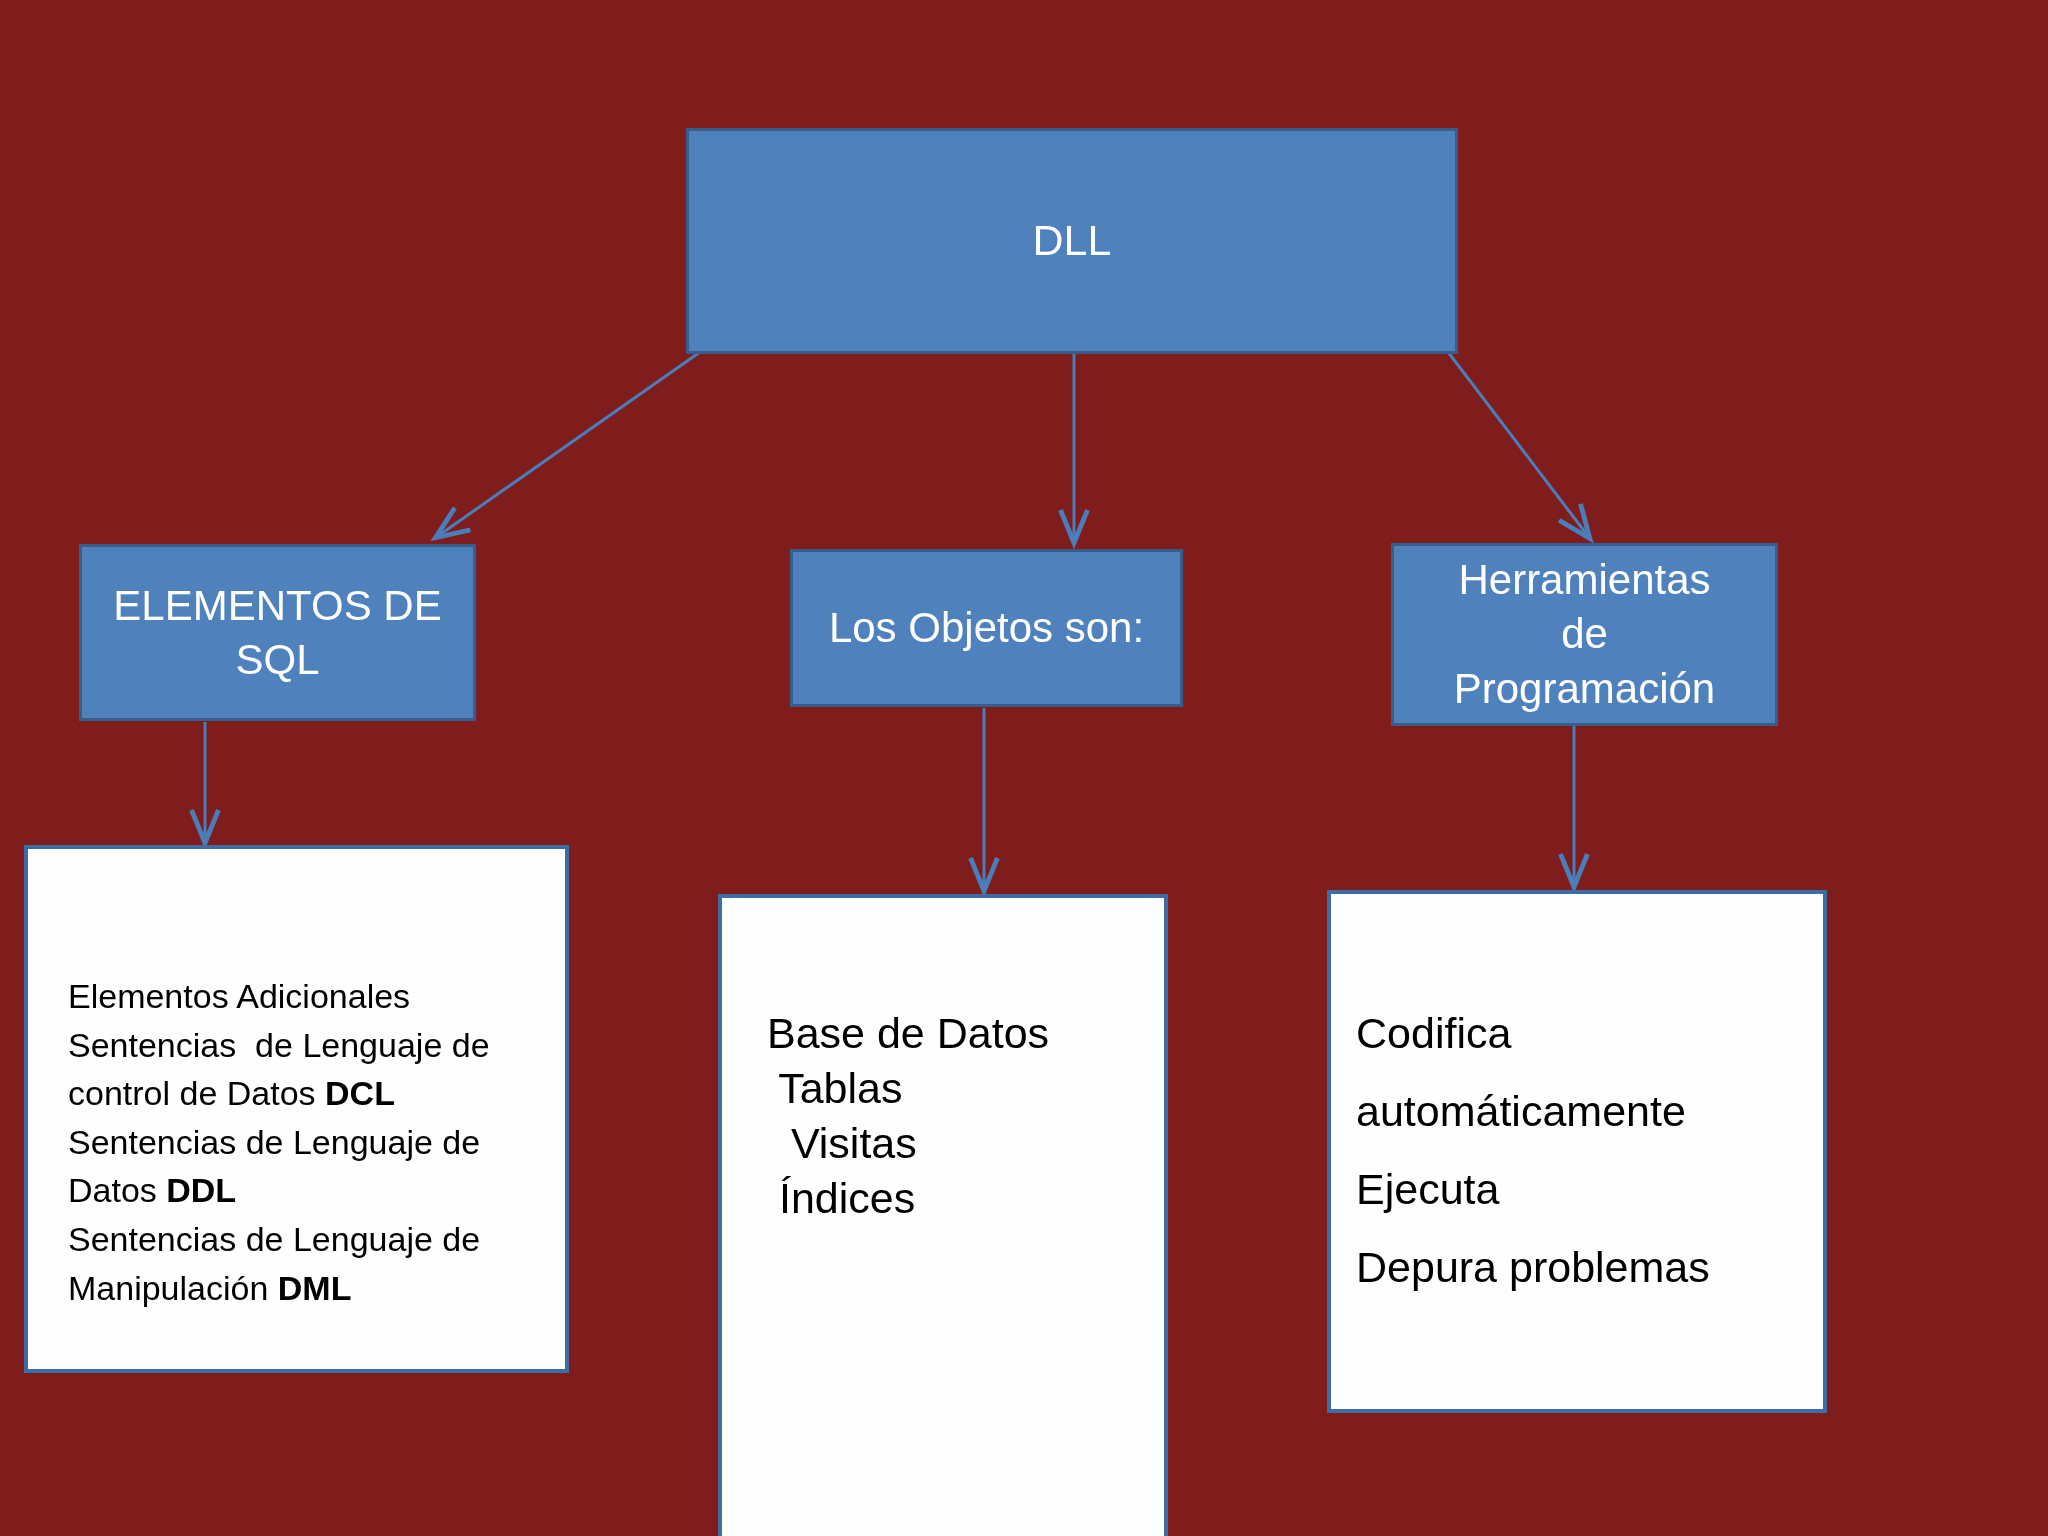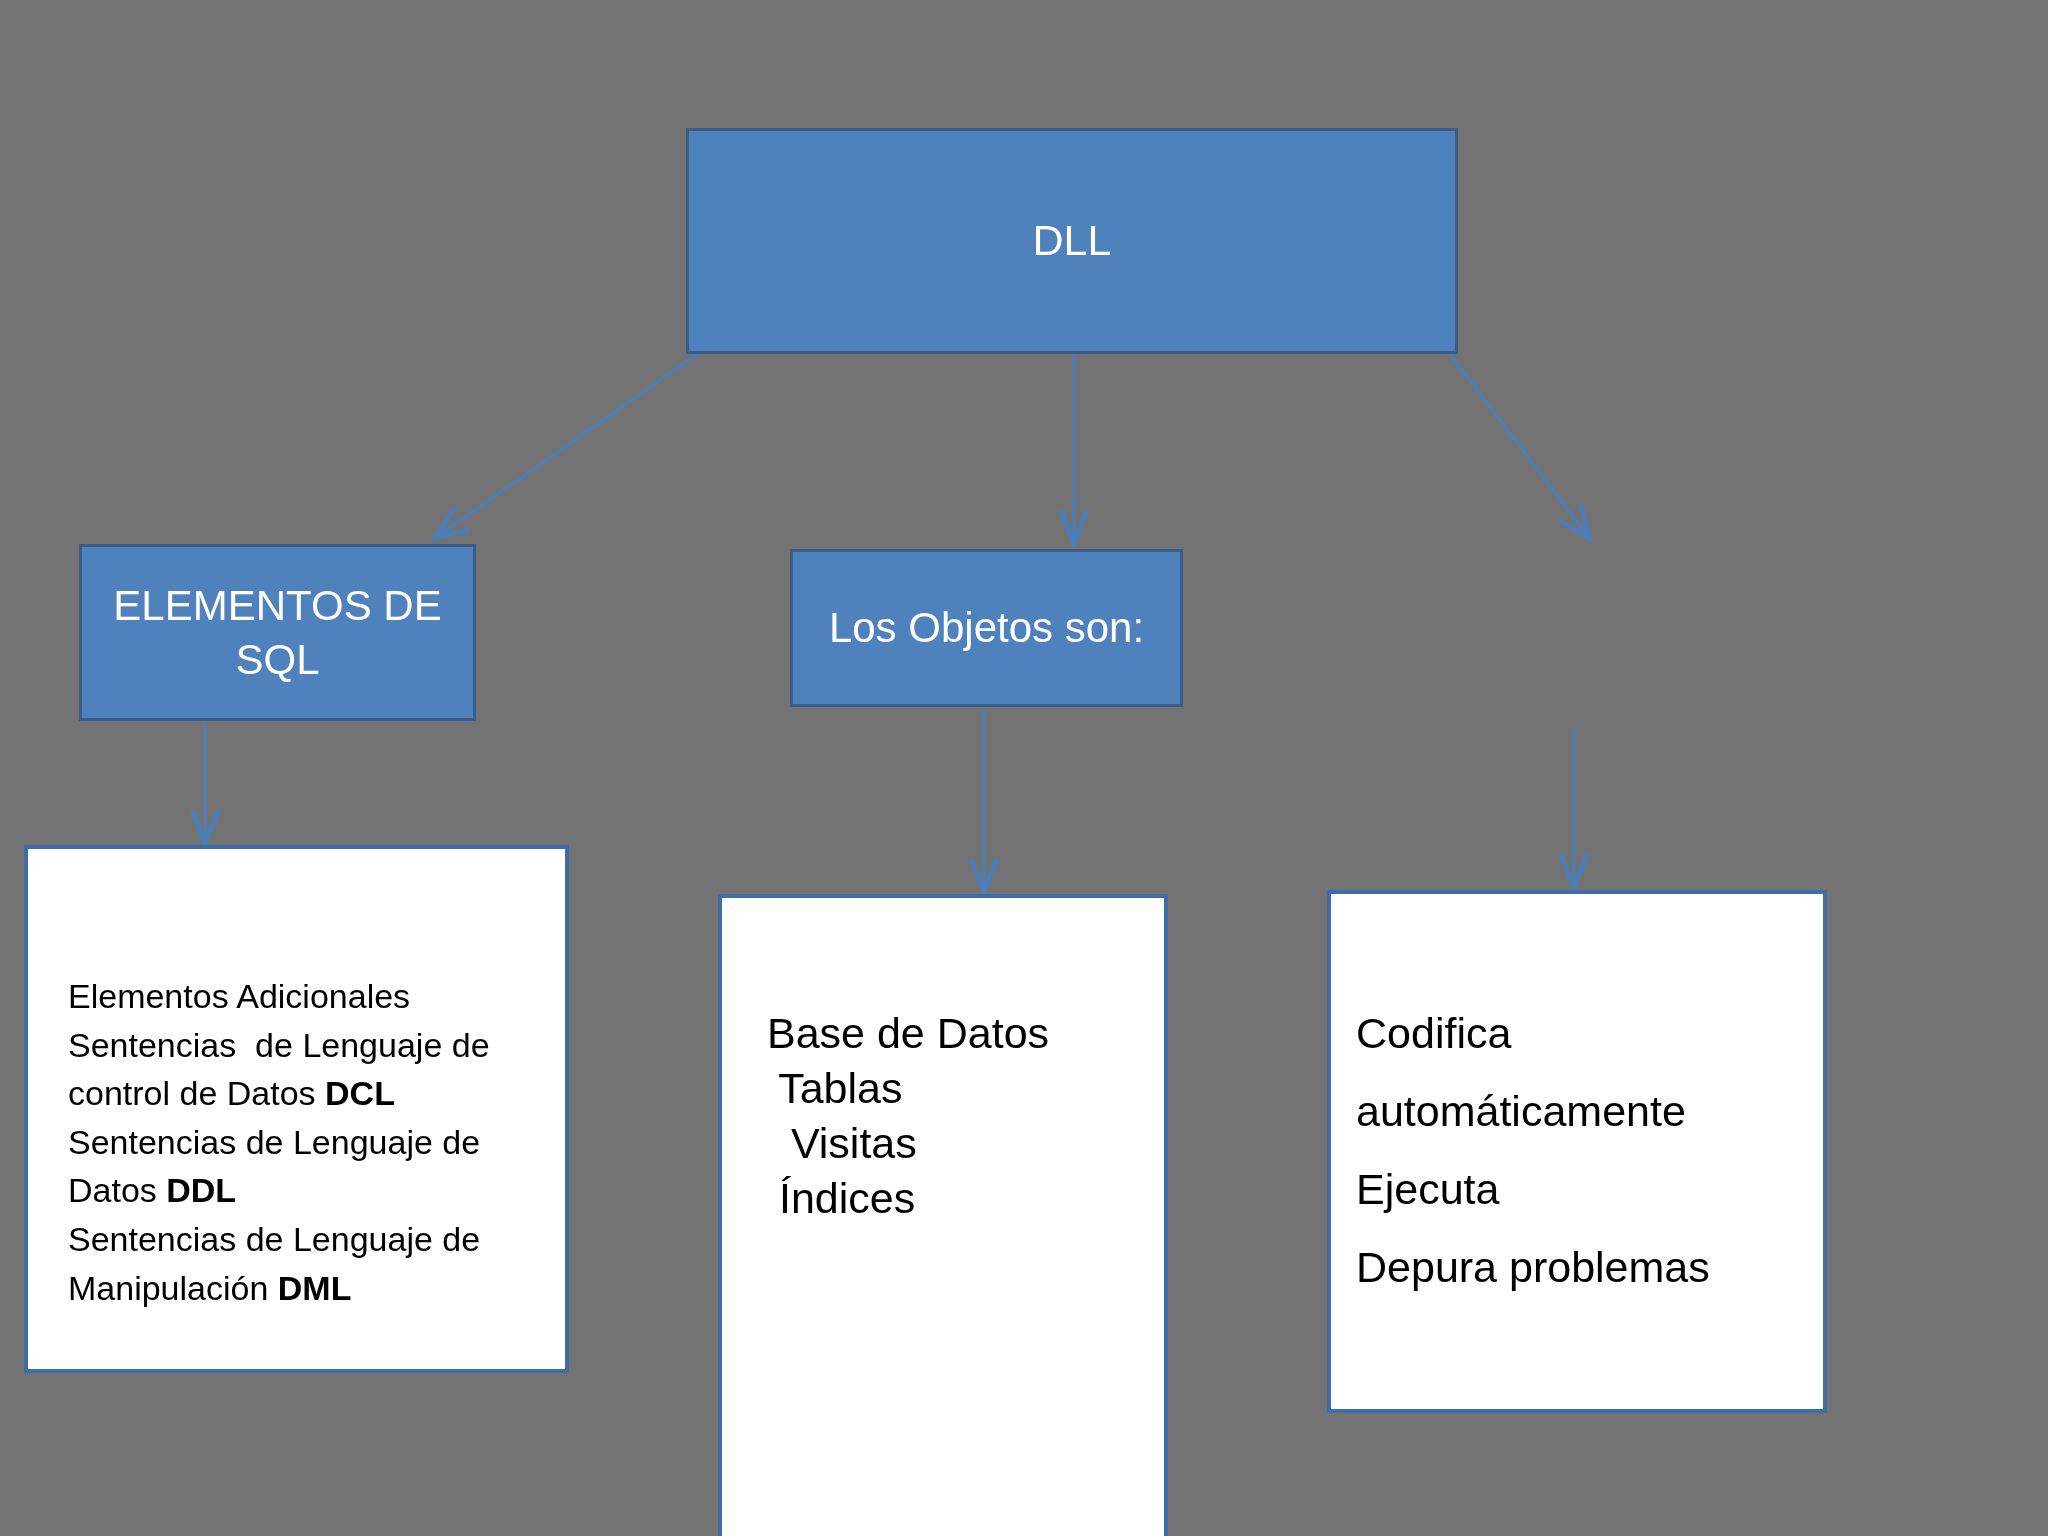--- a/index.html
+++ b/index.html
@@ -7,21 +7,21 @@
     padding: 0;
     background: #ffffff;
   }
   body {
     font-family: "Liberation Sans", sans-serif;
   }
   #canvas {
     position: relative;
     width: 2048px;
     height: 1536px;
-    background: #737373;
+    background: #7f1d1d;
     overflow: hidden;
   }
 
   
   #connectors {
     position: absolute;
     left: 0; top: 0;
     width: 2048px;
     height: 1536px;
     pointer-events: none;
@@ -128,20 +128,23 @@
     <line x1="1574" y1="726" x2="1574" y2="884" stroke="#4A7EBB" stroke-width="3" marker-end="url(#ah)"></line>
   </svg>
 
   <div class="node-blue" id="node-dll">DLL</div>
 
   <div class="node-blue" id="node-elementos">ELEMENTOS DE
 SQL</div>
 
   <div class="node-blue" id="node-objetos">Los Objetos son:</div>
 
+  <div class="node-blue" id="node-herramientas">Herramientas
+de
+Programación</div>
 
   <div class="node-white" id="box-sql">
       <div class="txt-line">Elementos Adicionales</div>
       <div class="txt-line">Sentencias  de Lenguaje de</div>
       <div class="txt-line">control de Datos <span class="bold">DCL</span></div>
       <div class="txt-line">Sentencias de Lenguaje de</div>
       <div class="txt-line">Datos <span class="bold">DDL</span></div>
       <div class="txt-line">Sentencias de Lenguaje de</div>
       <div class="txt-line">Manipulación <span class="bold">DML</span></div>
     </div>

